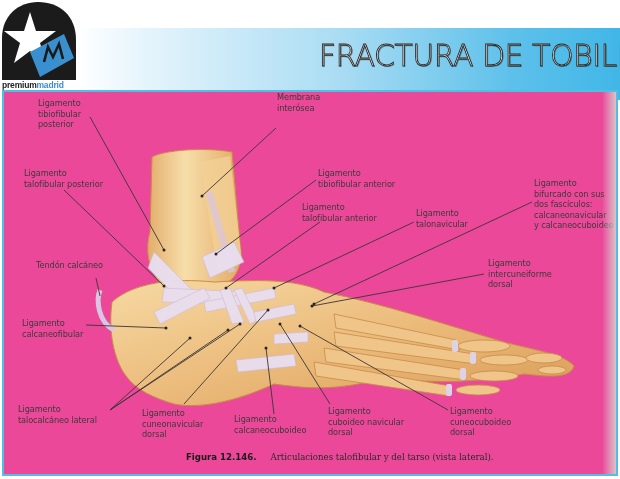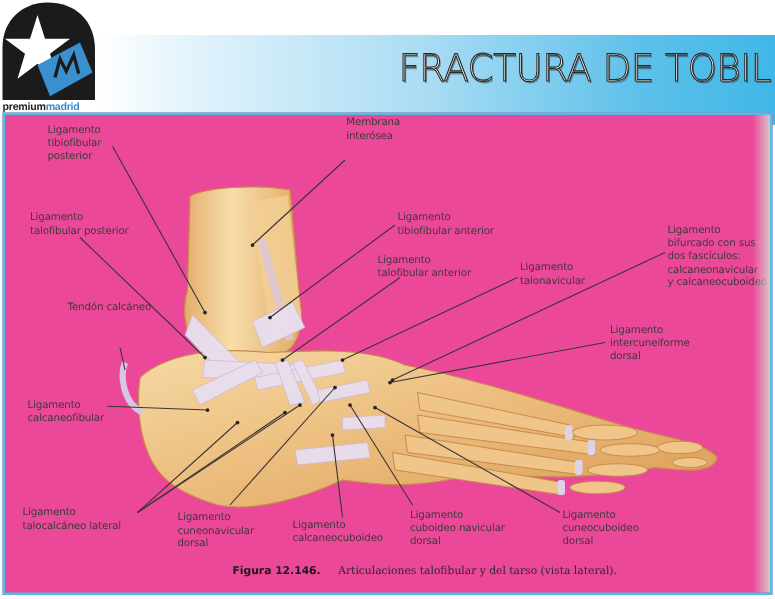--- a/index.html
+++ b/index.html
@@ -151,21 +151,21 @@
 tibiofibular anterior</div>
   <div class="lbl" style="left:530px;top:86px;">Ligamento
 bifurcado con sus
 dos fascículos:
 calcaneonavicular
 y calcaneocuboideo</div>
   <div class="lbl" style="left:298px;top:110px;">Ligamento
 talofibular anterior</div>
   <div class="lbl" style="left:412px;top:116px;">Ligamento
 talonavicular</div>
-  <div class="lbl" style="left:32px;top:148px;margin-left:18px;">Tendón calcáneo</div>
+  <div class="lbl" style="left:32px;top:168px;">Tendón calcáneo</div>
   <div class="lbl" style="left:484px;top:166px;">Ligamento
 intercuneiforme
 dorsal</div>
   <div class="lbl" style="left:18px;top:226px;">Ligamento
 calcaneofibular</div>
   <div class="lbl" style="left:14px;top:312px;">Ligamento
 talocalcáneo lateral</div>
   <div class="lbl" style="left:138px;top:316px;">Ligamento
 cuneonavicular
 dorsal</div>

